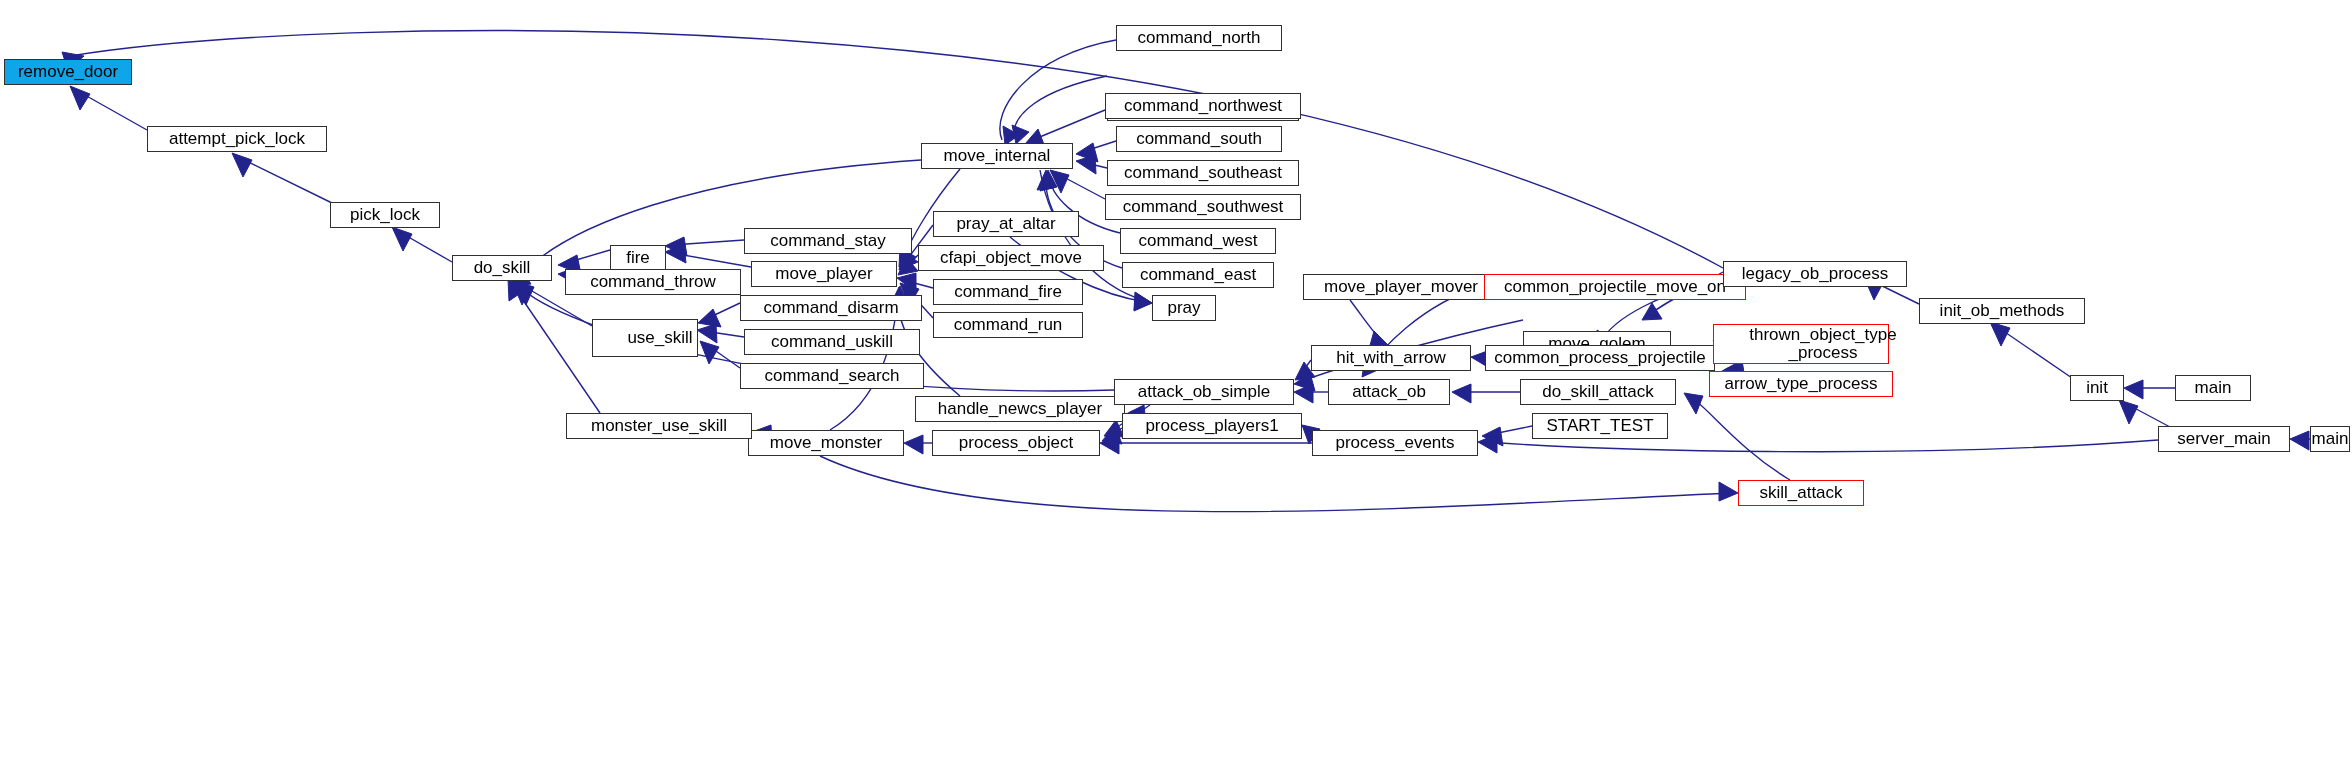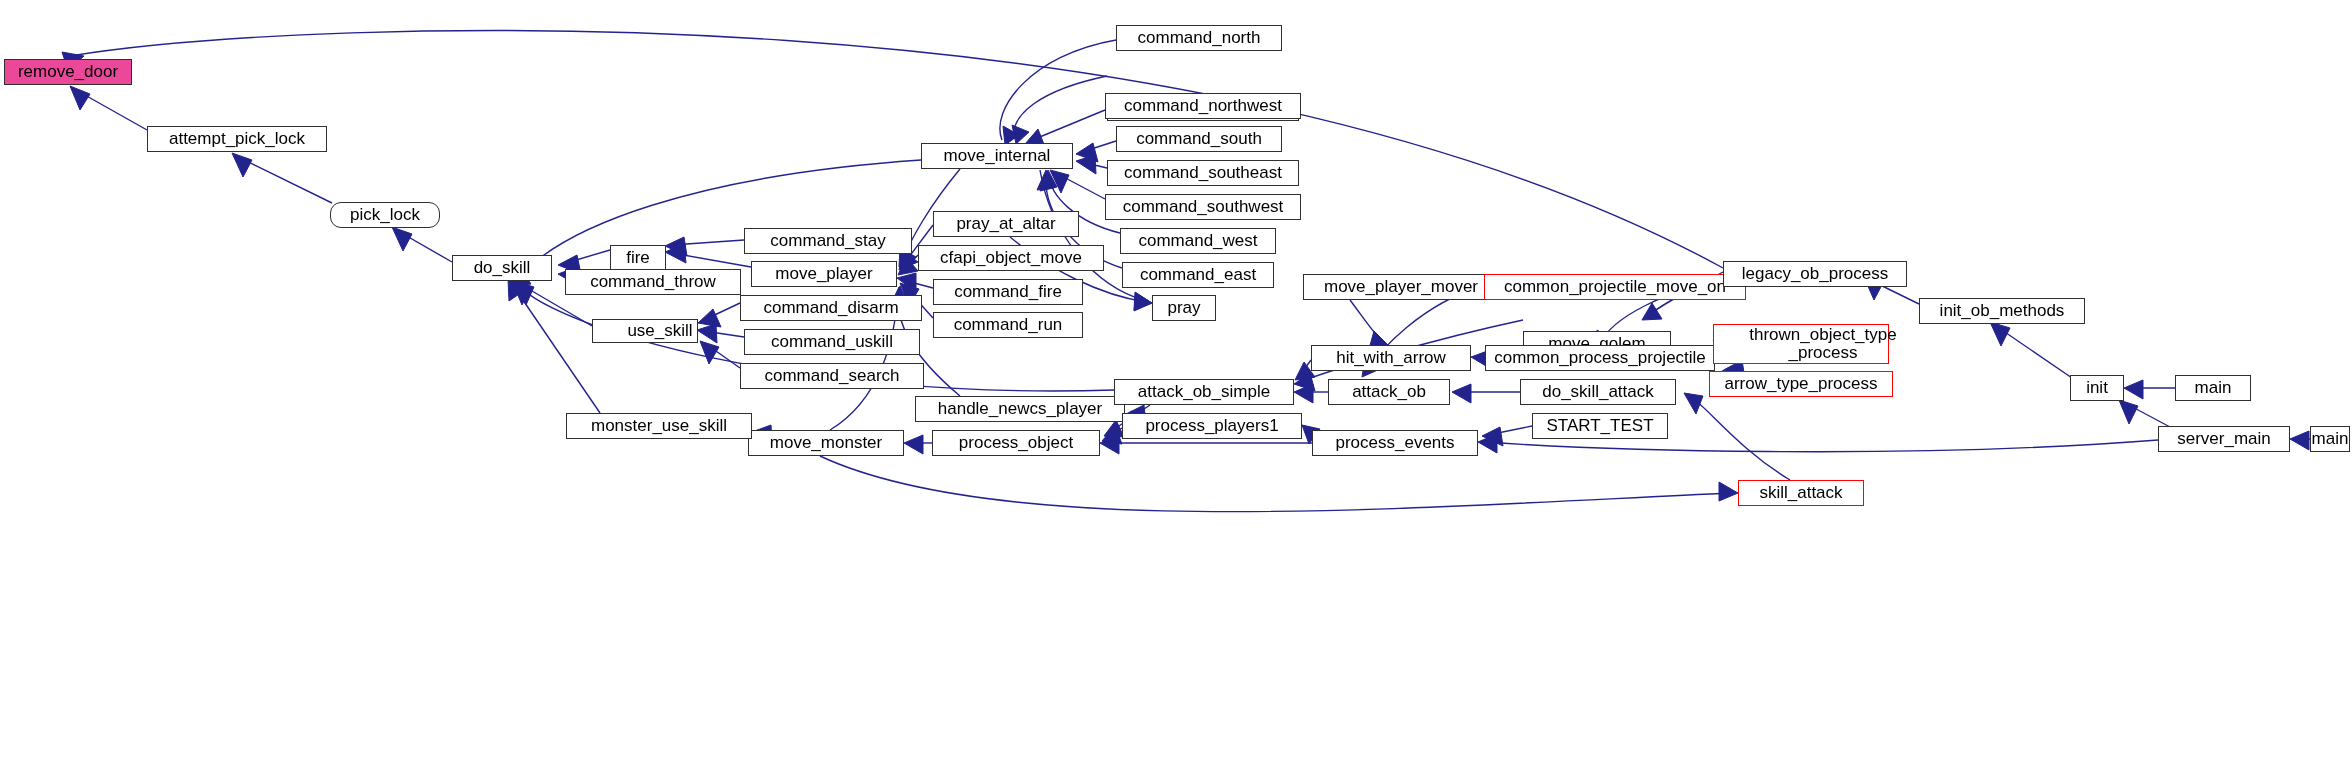--- a/index.html
+++ b/index.html
@@ -29,21 +29,21 @@
     border:1px solid #303030;
     background:#ffffff;
     color:#000000;
     font-size:17px;
     line-height:1.05;
     white-space:pre-line;
     letter-spacing:0px;
     z-index:2;
   }
   .node.hl{
-    background:#ec4899;
+    background:#0ea5e9;
     border:1px solid #303030;
   }
   .node.red{
     border:1px solid #ff0000;
   }
 </style>
 </head>
 <body>
 
 <div id="canvas" style="background: rgb(255, 255, 255);">
@@ -162,28 +162,28 @@
       <path d="M 1990,322 l 20,6 l -9,18 z Z" fill="#23238e" stroke="#23238e" stroke-width="1"></path>
       <path d="M 2175,388 L 2130,388" fill="none" stroke="#23238e" stroke-width="1.4"></path>
       <path d="M 2124,388 l 19,-8 l 0,19 z Z" fill="#23238e" stroke="#23238e" stroke-width="1"></path>
       <path d="M 2170,427 L 2125,403" fill="none" stroke="#23238e" stroke-width="1.4"></path>
       <path d="M 2119,400 l 19,6 l -9,18 z Z" fill="#23238e" stroke="#23238e" stroke-width="1"></path>
       <path d="M 2310,439 L 2296,439" fill="none" stroke="#23238e" stroke-width="1.4"></path>
       <path d="M 2290,439 l 19,-8 l 0,19 z Z" fill="#23238e" stroke="#23238e" stroke-width="1"></path>
     </svg>
 <div class="node hl" style="left: 4px; top: 59px; width: 128px; height: 26px;">remove_door</div>
     <div class="node" style="left: 147px; top: 126px; width: 180px; height: 26px;">attempt_pick_lock</div>
-    <div class="node" style="left: 330px; top: 202px; width: 110px; height: 26px; border-radius: 11px;">pick_lock</div>
+    <div class="node" style="left: 330px; top: 202px; width: 110px; height: 26px;">pick_lock</div>
     <div class="node" style="left: 452px; top: 255px; width: 100px; height: 26px;">do_skill</div>
     <div class="node" style="left: 610px; top: 235px; width: 56px; height: 26px; margin-top: 10px;">fire</div>
     <div class="node" style="left: 744px; top: 228px; width: 168px; height: 26px;">command_stay</div>
     <div class="node" style="left: 565px; top: 269px; width: 176px; height: 26px;">command_throw</div>
     <div class="node" style="left: 751px; top: 261px; width: 146px; height: 26px;">move_player</div>
     <div class="node" style="left: 740px; top: 295px; width: 182px; height: 26px;">command_disarm</div>
-    <div class="node" style="left: 592px; top: 319px; width: 106px; height: 24px; padding-left: 30px;">use_skill</div>
+    <div class="node" style="left: 592px; top: 319px; width: 106px; height: 38px; padding-left: 30px;">use_skill</div>
     <div class="node" style="left: 744px; top: 329px; width: 176px; height: 26px;">command_uskill</div>
     <div class="node" style="left: 740px; top: 363px; width: 184px; height: 26px;">command_search</div>
     <div class="node" style="left: 933px; top: 211px; width: 146px; height: 26px;">pray_at_altar</div>
     <div class="node" style="left: 918px; top: 245px; width: 186px; height: 26px;">cfapi_object_move</div>
     <div class="node" style="left: 933px; top: 279px; width: 150px; height: 26px;">command_fire</div>
     <div class="node" style="left: 933px; top: 312px; width: 150px; height: 26px;">command_run</div>
     <div class="node" style="left: 921px; top: 143px; width: 152px; height: 26px;">move_internal</div>
     <div class="node" style="left: 1116px; top: 25px; width: 166px; height: 26px;">command_north</div>
     <div class="node" style="left: 1107px; top: 59px; width: 192px; height: 26px; margin-top: 36px;">command_northeast</div>
     <div class="node" style="left: 1105px; top: 93px; width: 196px; height: 26px;">command_northwest</div>

